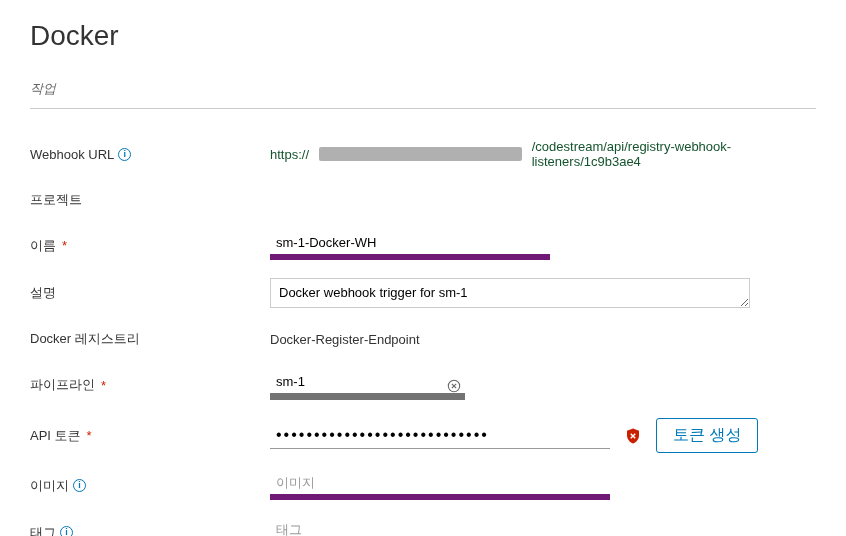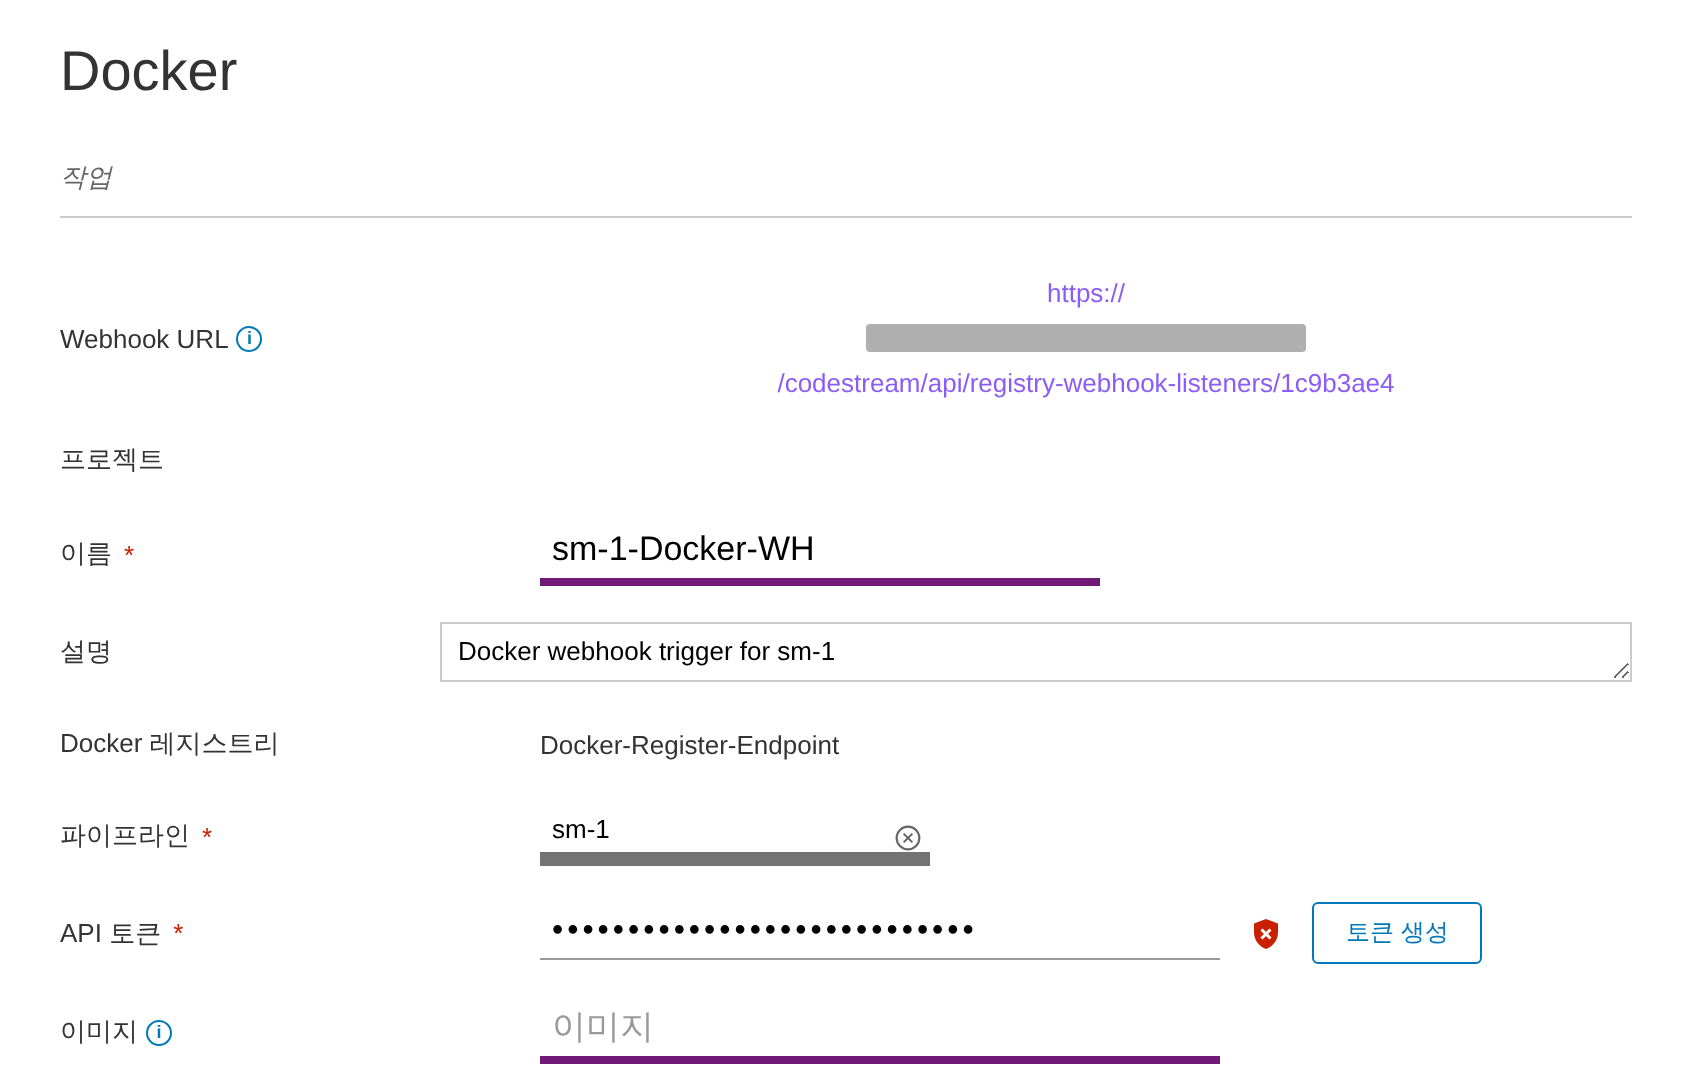--- a/index.html
+++ b/index.html
@@ -66,49 +66,48 @@
       gap: 8px;
       font-size: 13px;
       color: #333;
     }
     .static-text {
       color: #333;
     }
     .url-text {
       display: flex;
       align-items: center;
-      color: #8b5cf6;
-      font-size: 13px;
-      flex-direction: column;
+      color: #14532d;
+      font-size: 13px;
     }
     .redacted {
       display: inline-block;
       width: 220px;
       height: 14px;
       background: #b0b0b0;
       border-radius: 2px;
       margin: 0 2px;
     }
     .text-input {
       width: 280px;
       padding: 4px 6px;
       border: none;
-      border-bottom: 4px solid #701a75;
-      font-size: 17px;
+      border-bottom: 6px solid #701a75;
+      font-size: 13px;
       outline: none;
       background: transparent;
     }
     .text-input.wide {
       width: 340px;
     }
     .text-input::placeholder {
       color: #999;
     }
     .textarea-input {
-      width: 596px;
+      width: 480px;
       padding: 6px 8px;
       border: 1px solid #ccc;
       font-size: 13px;
       font-family: inherit;
       resize: both;
       min-height: 26px;
       height: 30px;
     }
     .pipeline-wrap {
       position: relative;
@@ -166,21 +165,21 @@
       border: 1px solid #0079b8;
       border-radius: 50%;
       color: #0079b8;
       font-size: 9px;
       font-weight: bold;
       font-style: normal;
       line-height: 1;
     }
     .btn {
       padding: 6px 16px;
-      font-size: 12px;
+      font-size: 16px;
       border-radius: 3px;
       cursor: pointer;
       border: 1px solid #0079b8;
       background: #fff;
       color: #0079b8;
     }
     .btn.outline {
       background: #fff;
       color: #0079b8;
       border: 1px solid #0079b8;

